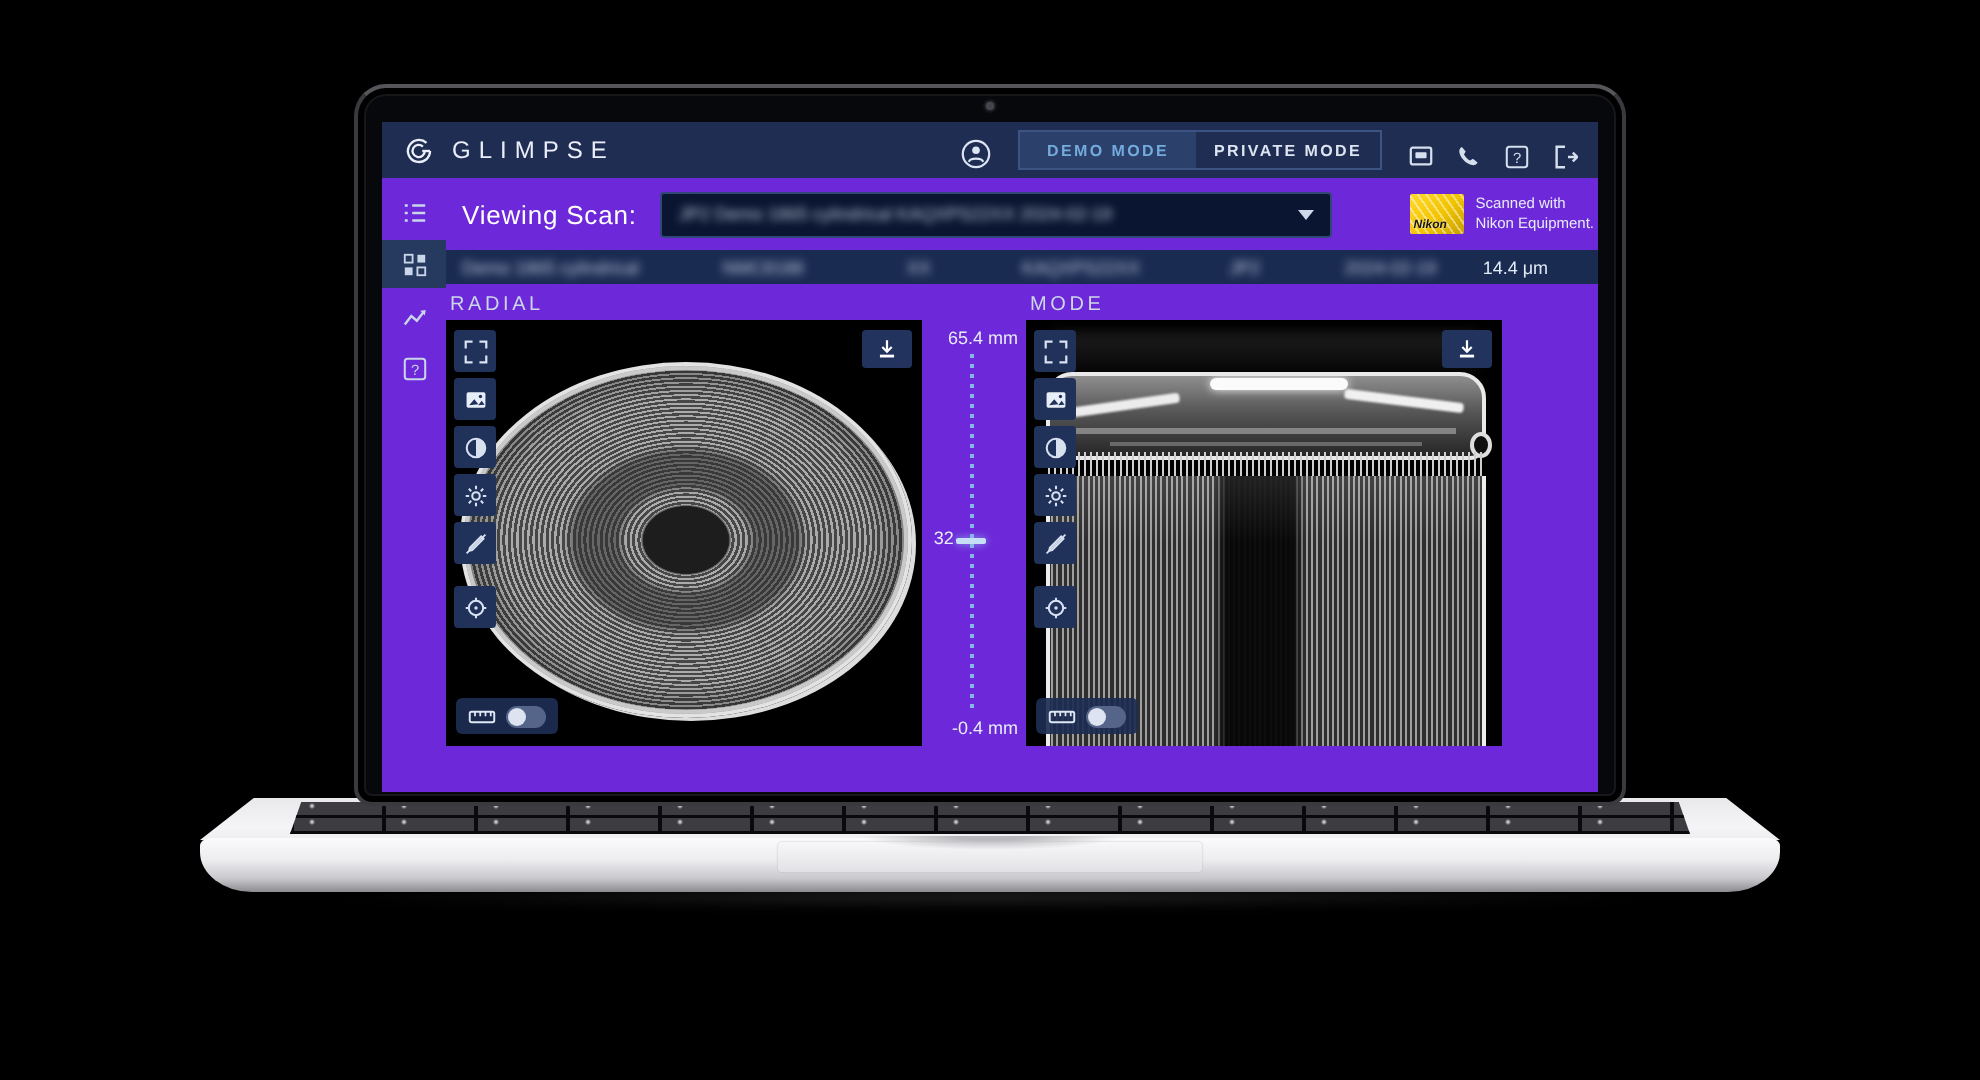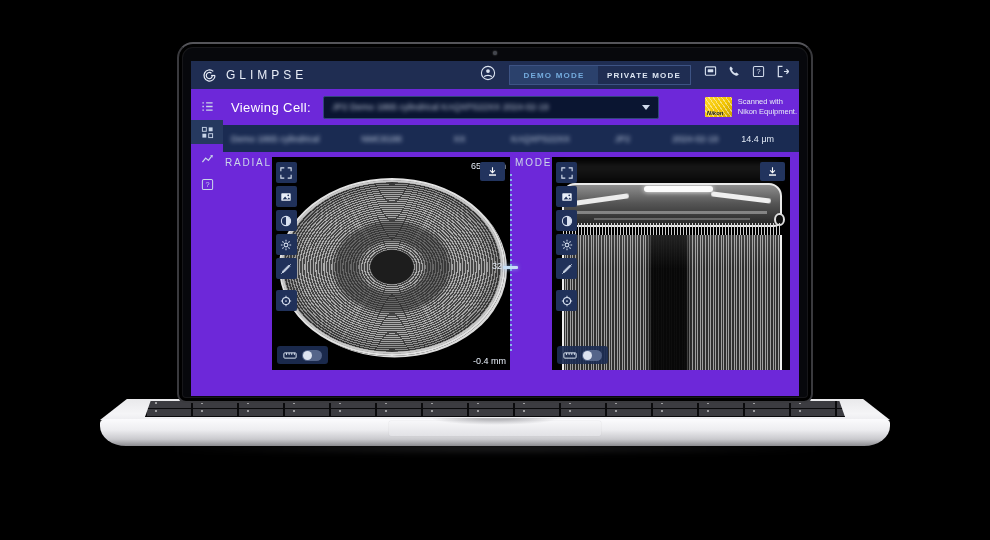--- a/index.html
+++ b/index.html
@@ -36,21 +36,21 @@
                background:radial-gradient(ellipse at center,rgba(90,90,95,.45),transparent 70%);
                filter:blur(3px);z-index:1;}
 
   
   .ui{position:absolute;left:12px;right:12px;top:17px;bottom:5px;background:#6d28d9;
       overflow:hidden;color:#dfe7f3;}
   .topbar{height:28px;background:#1f2d52;display:flex;align-items:center;padding:0 10px;}
   .brand{display:flex;align-items:center;gap:8px;color:#e9eef8;}
   .brand svg{width:17px;height:17px;}
   .brand-name{font-size:12px;letter-spacing:4px;font-weight:500;}
-  .topbar-right{margin-left:auto;display:flex;align-items:flex-start;gap:13px;}
+  .topbar-right{margin-left:auto;display:flex;align-items:flex-end;gap:13px;}
   .acct{color:#dde5f2;width:16px;height:16px;cursor:pointer;}
   .segmented{display:flex;border:1px solid #3d5384;height:20px;box-sizing:border-box;}
   .seg{display:flex;align-items:center;justify-content:center;font-size:8px;letter-spacing:1.2px;
        font-weight:700;width:92px;height:100%;cursor:pointer;background:transparent;border:none;
        font-family:inherit;padding:0;}
   .seg.demo{background:#2b416c;color:#74abdd;width:88px;}
   .seg.private{color:#dde5f2;}
   .top-icons{display:flex;align-items:center;gap:11px;color:#d6dfee;}
   .top-icons svg{width:13px;height:13px;cursor:pointer;}
 
@@ -74,25 +74,25 @@
       repeating-linear-gradient(55deg,rgba(255,255,255,.45) 0 1px,transparent 1px 3.5px),
       linear-gradient(135deg,#ffd92e 0%,#f2c400 55%,#c79f00 100%);}
   .nikon-logo span{position:absolute;left:2px;bottom:1px;font-size:6px;font-weight:700;
       font-style:italic;color:#15150f;text-shadow:0 0 1px rgba(255,255,255,.7);}
   .nikon-text{font-size:7.5px;line-height:1.35;color:#e6ecf6;}
 
   .thead,.trow{display:grid;grid-template-columns:24% 16% 10% 18% 10% 12% 10%;align-items:center;}
   .thead{height:20px;border-top:1px solid #2c406c;border-bottom:1px solid #2c406c;
          font-size:9px;color:#c7d3e6;}
   .thead div:first-child,.trow div:first-child{padding-left:8px;}
-  .trow{height:27px;background:#1a2b52;font-size:9px;color:#ccd7ea;cursor:pointer;}
+  .trow{height:17px;background:#1a2b52;font-size:9px;color:#ccd7ea;cursor:pointer;}
   .trow .voxel{color:#e2eaf6;}
 
   .viewers{display:flex;margin-top:5px;}
-  .viewer{display:flex;flex-direction:row;}
+  .viewer{display:flex;flex-direction:column;}
   .v-radial{width:290px;--lx:46%;--hy:51%;}
   .v-axial{width:282px;--lx:58%;--hy:72%;}
   .vlabel{font-size:10px;letter-spacing:1.8px;color:#cbd6e8;height:13px;padding-left:2px;}
   .vbody{display:flex;height:213px;}
   .panel{width:238px;position:relative;background:#000;overflow:hidden;flex:none;}
 
   .tools{position:absolute;left:4px;top:5px;z-index:6;display:flex;flex-direction:column;gap:3px;}
   .tbtn{width:21px;height:21px;background:#20315a;border-radius:2px;display:flex;align-items:center;
         justify-content:center;color:#d8e1f0;cursor:pointer;}
   .tbtn svg{width:12px;height:12px;}
@@ -240,21 +240,21 @@
             <svg viewBox="0 0 14 14">
               <rect x="1.5" y="1.5" width="11" height="11" rx="1.5" fill="none" stroke="currentColor" stroke-width="1.1"></rect>
               <text x="7" y="10" font-size="8" text-anchor="middle" fill="currentColor" font-family="Liberation Sans, sans-serif">?</text>
             </svg>
           </div>
         </nav>
 
         <main class="content">
 
           <div class="scanbar">
-            <span class="scanlabel">Viewing Cell:</span>
+            <span class="scanlabel">Viewing Scan:</span>
             <div class="dropdown">
               <span class="val blurred">JP2 Demo 1865 cylindrical KAQXPS22XX 2024-02-19</span>
               <svg viewBox="0 0 8 5">
                 <path d="M0 0h8L4 5z" fill="currentColor"></path>
               </svg>
             </div>
             <div class="nikon">
               <div class="nikon-logo">
                 <span>Nikon</span>
               </div>

